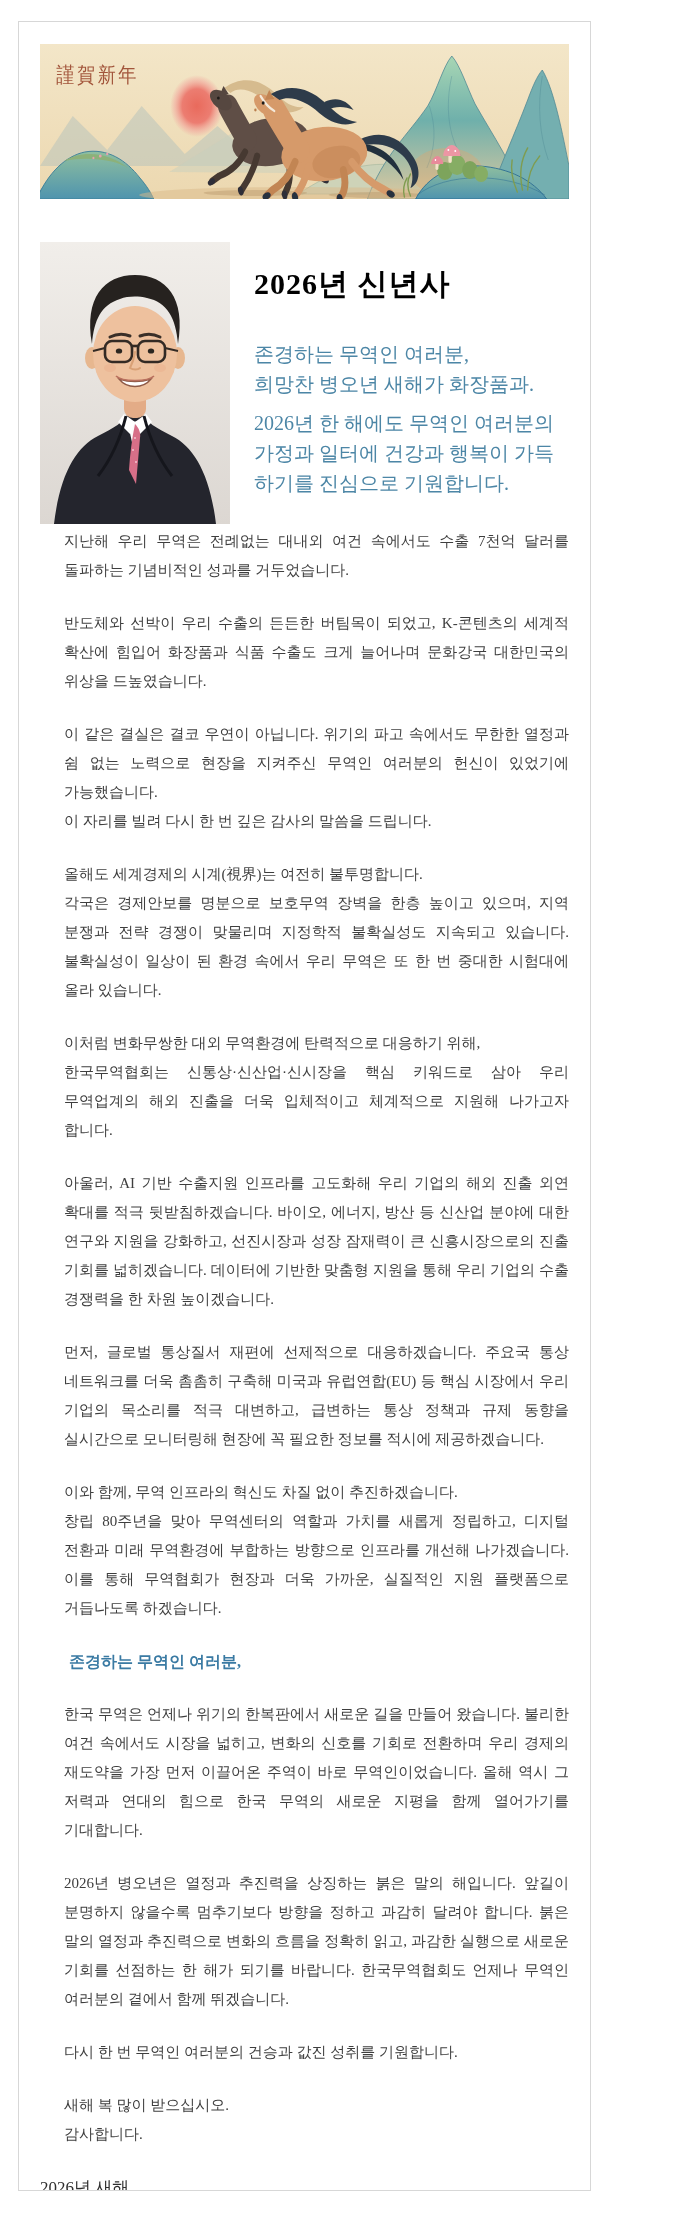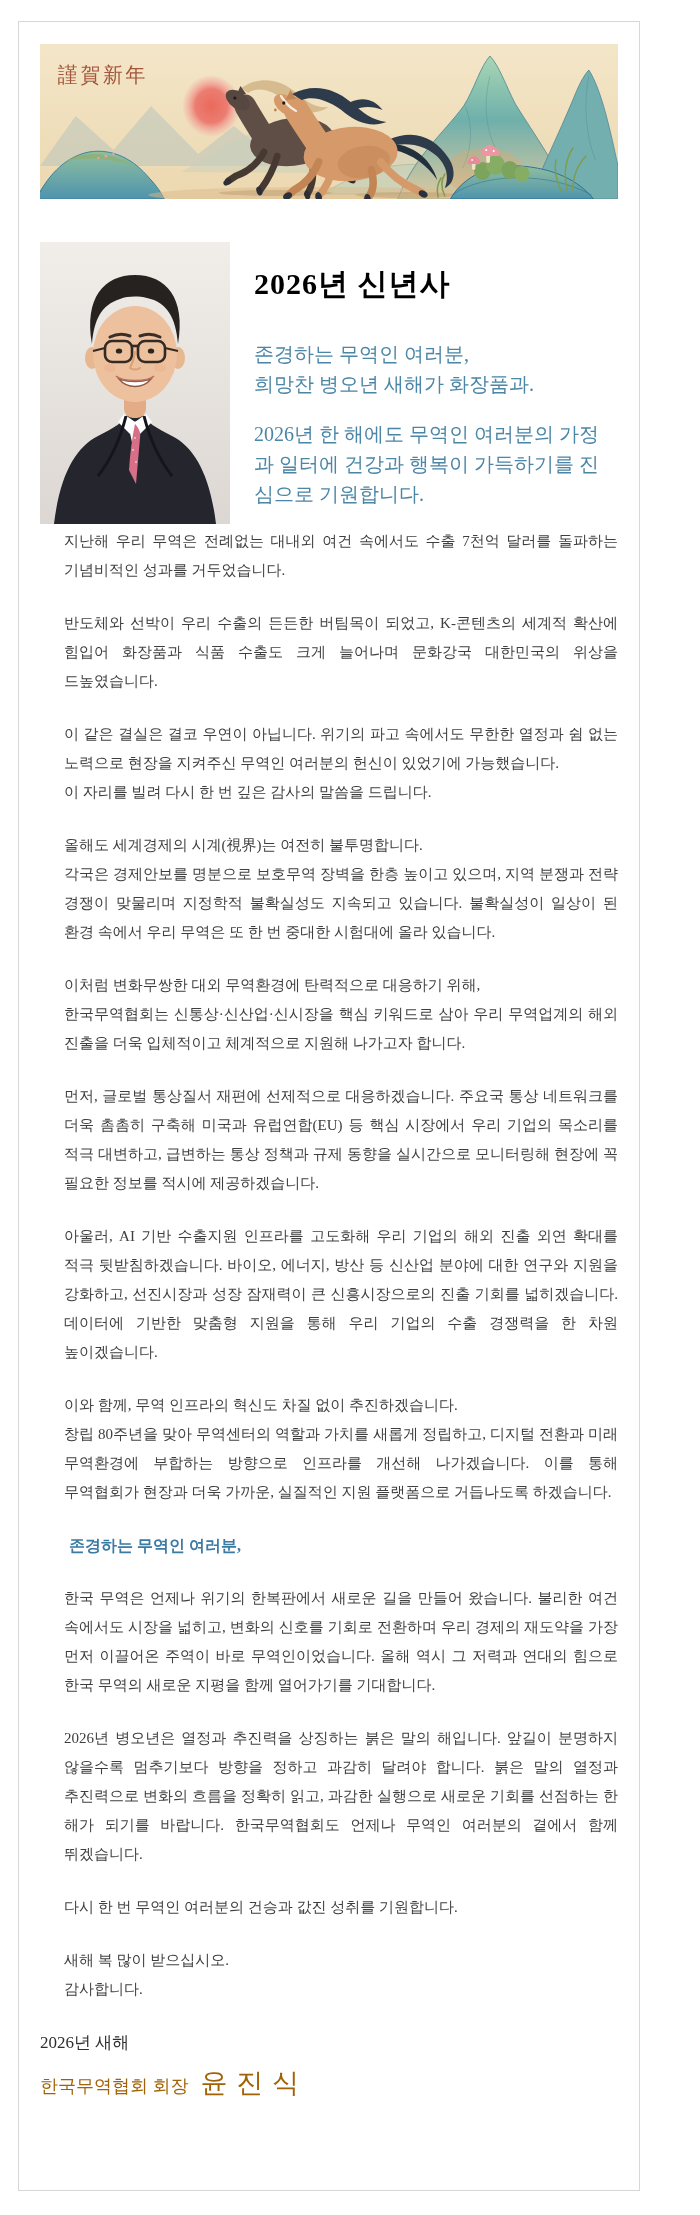--- a/index.html
+++ b/index.html
@@ -1,34 +1,34 @@
 <!DOCTYPE html>
 <html><head>
 <meta charset="utf-8">
 <style>
   html,body{margin:0;padding:0;}
   body{
     width:700px;height:2215px;background:#ffffff;position:relative;
     font-family:"Liberation Serif","DejaVu Serif",serif;
   }
   .frame{
-    position:absolute;left:18px;top:21px;width:622px;height:2170px;
+    position:absolute;left:18px;top:21px;width:573px;height:2170px;
     border:1px solid #d7d7d7;box-sizing:border-box;
     padding:22px 21px 0;overflow:hidden;background:#ffffff;
   }
   .banner{width:100%;height:155px;display:block;}
   .header-row{display:flex;margin-top:43px;}
   .photo{flex:none;width:190px;height:282px;display:block;}
   .header-right{flex:1;margin-left:24px;min-width:0;}
   .page-title{
     font-size:30px;color:#000000;margin-top:22px;letter-spacing:1px;font-weight:600;
   }
   .greet{color:#4c86a6;font-size:20px;line-height:30px;}
   .greet-a{margin-top:34px;}
-  .greet-b{margin-top:20px;}
+  .greet-b{margin-top:9px;}
   .body-text{margin-top:3px;margin-left:24px;}
   .body-text p{
     margin:0 0 24px;font-size:15px;line-height:29px;color:#3e3e3e;
     text-align:justify;word-break:keep-all;
   }
   .body-text p.hl{
     color:#3a7aa3;font-weight:bold;padding-left:5px;text-align:left;font-size:16px;
   }
   .signature{text-align:left;padding-bottom:42px;}
   .sig-year{font-size:17px;color:#2e2e2e;line-height:29px;}
@@ -215,22 +215,22 @@
       <div class="greet greet-b">2026년 한 해에도 무역인 여러분의 가정과 일터에 건강과 행복이 가득하기를 진심으로 기원합니다.</div>
     </div>
   </div>
 
   <div class="body-text">
       <p>지난해 우리 무역은 전례없는 대내외 여건 속에서도 수출 7천억 달러를 돌파하는 기념비적인 성과를 거두었습니다.</p>
       <p>반도체와 선박이 우리 수출의 든든한 버팀목이 되었고, K-콘텐츠의 세계적 확산에 힘입어 화장품과 식품 수출도 크게 늘어나며 문화강국 대한민국의 위상을 드높였습니다.</p>
       <p>이 같은 결실은 결코 우연이 아닙니다. 위기의 파고 속에서도 무한한 열정과 쉼 없는 노력으로 현장을 지켜주신 무역인 여러분의 헌신이 있었기에 가능했습니다.<br>이 자리를 빌려 다시 한 번 깊은 감사의 말씀을 드립니다.</p>
       <p>올해도 세계경제의 시계(視界)는 여전히 불투명합니다.<br>각국은 경제안보를 명분으로 보호무역 장벽을 한층 높이고 있으며, 지역 분쟁과 전략 경쟁이 맞물리며 지정학적 불확실성도 지속되고 있습니다. 불확실성이 일상이 된 환경 속에서 우리 무역은 또 한 번 중대한 시험대에 올라 있습니다.</p>
       <p>이처럼 변화무쌍한 대외 무역환경에 탄력적으로 대응하기 위해,<br>한국무역협회는 신통상·신산업·신시장을 핵심 키워드로 삼아 우리 무역업계의 해외 진출을 더욱 입체적이고 체계적으로 지원해 나가고자 합니다.</p>
+      <p>아울러, AI 기반 수출지원 인프라를 고도화해 우리 기업의 해외 진출 외연 확대를 적극 뒷받침하겠습니다. 바이오, 에너지, 방산 등 신산업 분야에 대한 연구와 지원을 강화하고, 선진시장과 성장 잠재력이 큰 신흥시장으로의 진출 기회를 넓히겠습니다. 데이터에 기반한 맞춤형 지원을 통해 우리 기업의 수출 경쟁력을 한 차원 높이겠습니다.</p>
       <p>먼저, 글로벌 통상질서 재편에 선제적으로 대응하겠습니다. 주요국 통상 네트워크를 더욱 촘촘히 구축해 미국과 유럽연합(EU) 등 핵심 시장에서 우리 기업의 목소리를 적극 대변하고, 급변하는 통상 정책과 규제 동향을 실시간으로 모니터링해 현장에 꼭 필요한 정보를 적시에 제공하겠습니다.</p>
-      <p>아울러, AI 기반 수출지원 인프라를 고도화해 우리 기업의 해외 진출 외연 확대를 적극 뒷받침하겠습니다. 바이오, 에너지, 방산 등 신산업 분야에 대한 연구와 지원을 강화하고, 선진시장과 성장 잠재력이 큰 신흥시장으로의 진출 기회를 넓히겠습니다. 데이터에 기반한 맞춤형 지원을 통해 우리 기업의 수출 경쟁력을 한 차원 높이겠습니다.</p>
       <p>이와 함께, 무역 인프라의 혁신도 차질 없이 추진하겠습니다.<br>창립 80주년을 맞아 무역센터의 역할과 가치를 새롭게 정립하고, 디지털 전환과 미래 무역환경에 부합하는 방향으로 인프라를 개선해 나가겠습니다. 이를 통해 무역협회가 현장과 더욱 가까운, 실질적인 지원 플랫폼으로 거듭나도록 하겠습니다.</p>
       <p class="hl">존경하는 무역인 여러분,</p>
       <p>한국 무역은 언제나 위기의 한복판에서 새로운 길을 만들어 왔습니다. 불리한 여건 속에서도 시장을 넓히고, 변화의 신호를 기회로 전환하며 우리 경제의 재도약을 가장 먼저 이끌어온 주역이 바로 무역인이었습니다. 올해 역시 그 저력과 연대의 힘으로 한국 무역의 새로운 지평을 함께 열어가기를 기대합니다.</p>
       <p>2026년 병오년은 열정과 추진력을 상징하는 붉은 말의 해입니다. 앞길이 분명하지 않을수록 멈추기보다 방향을 정하고 과감히 달려야 합니다. 붉은 말의 열정과 추진력으로 변화의 흐름을 정확히 읽고, 과감한 실행으로 새로운 기회를 선점하는 한 해가 되기를 바랍니다. 한국무역협회도 언제나 무역인 여러분의 곁에서 함께 뛰겠습니다.</p>
       <p>다시 한 번 무역인 여러분의 건승과 값진 성취를 기원합니다.</p>
       <p>새해 복 많이 받으십시오.<br>감사합니다.</p>
     </div>
 
   <div class="signature">
     <div class="sig-year">2026년 새해</div>

